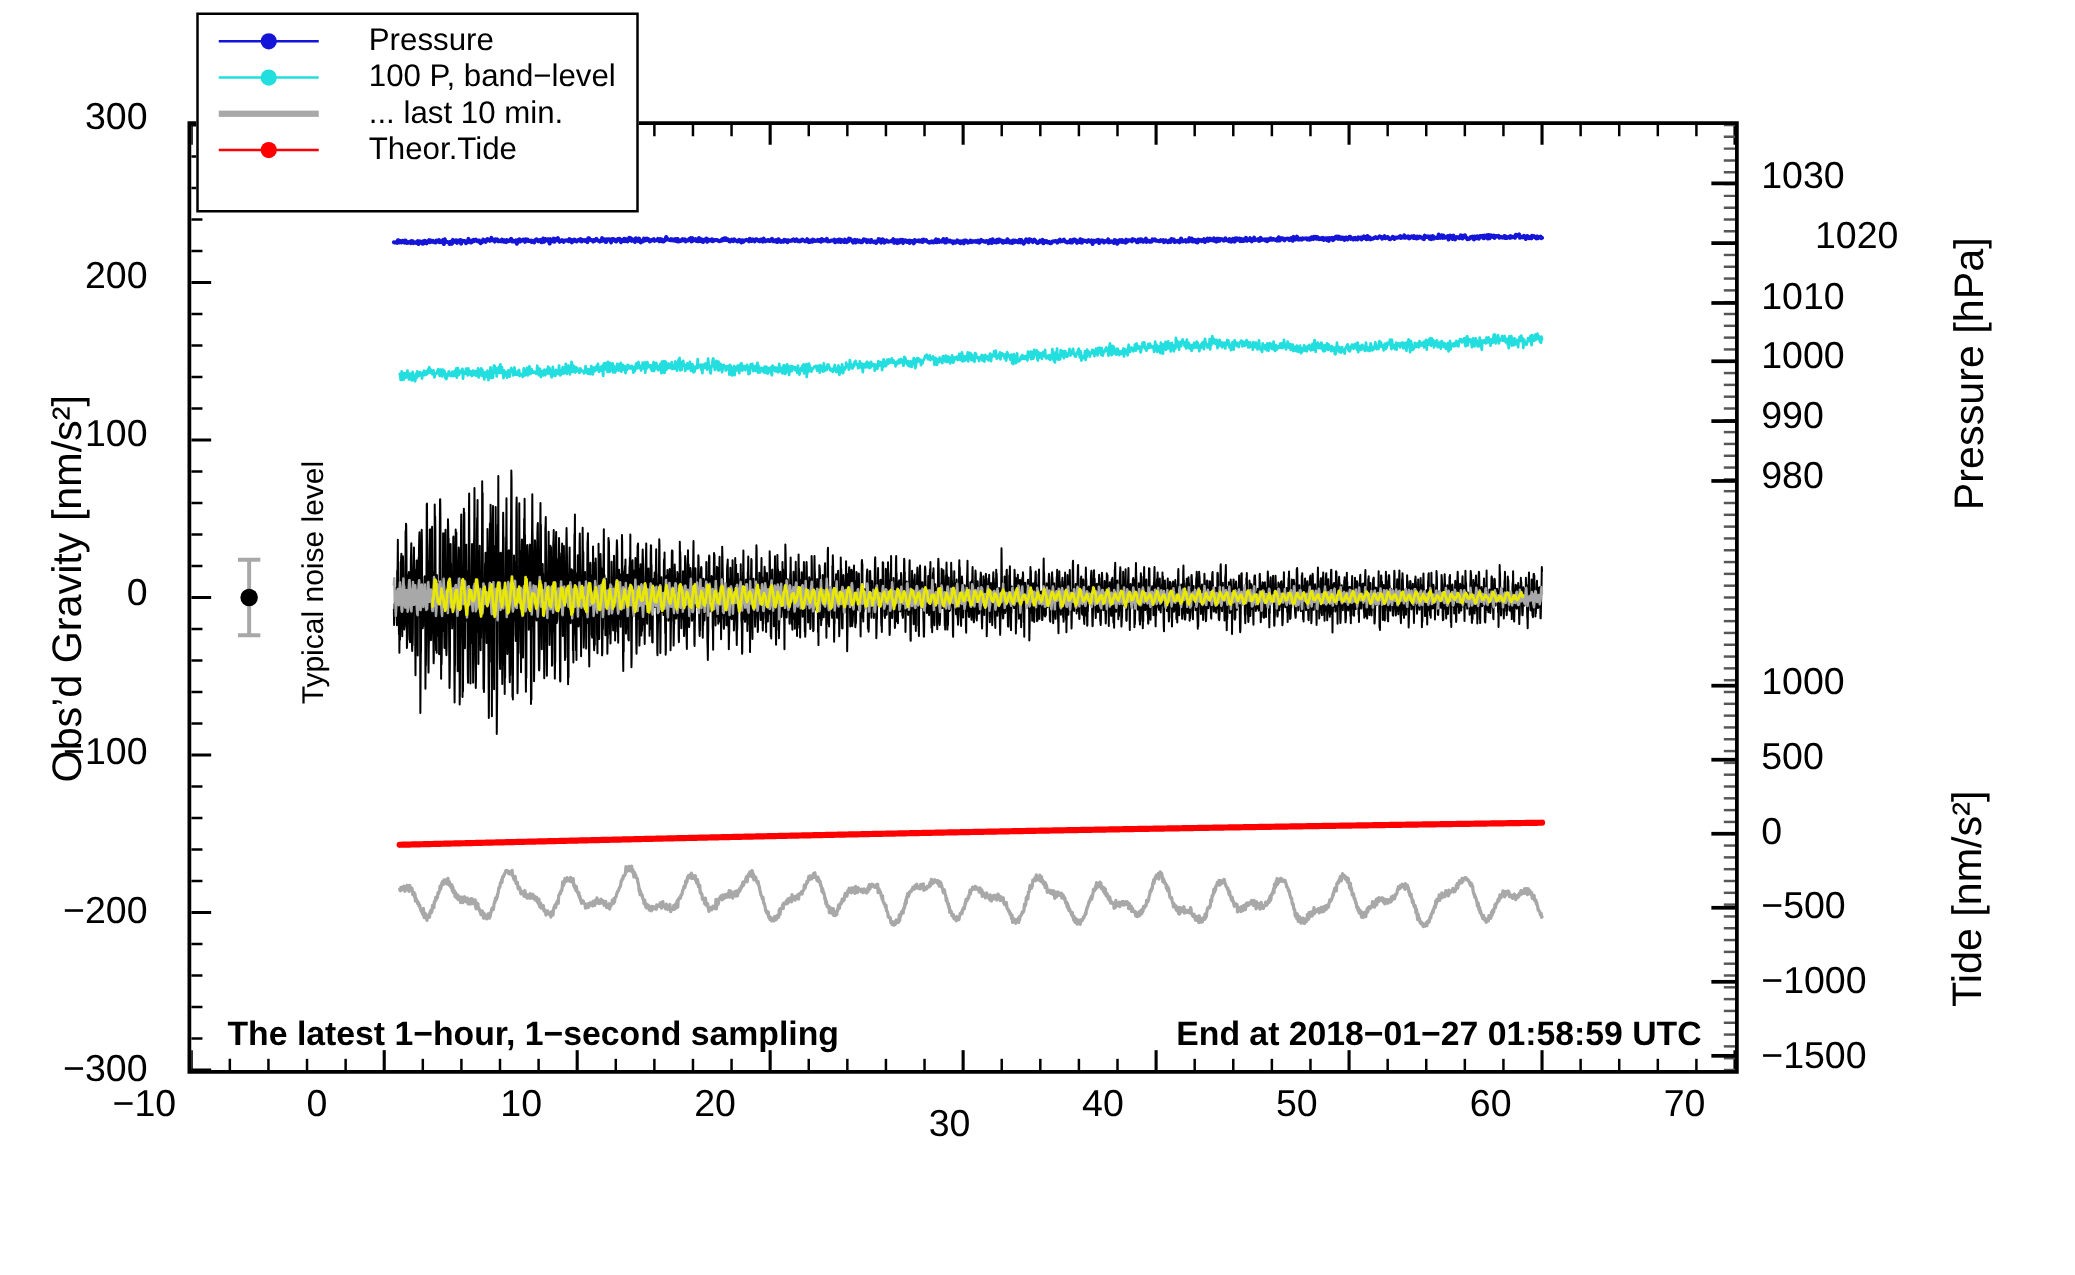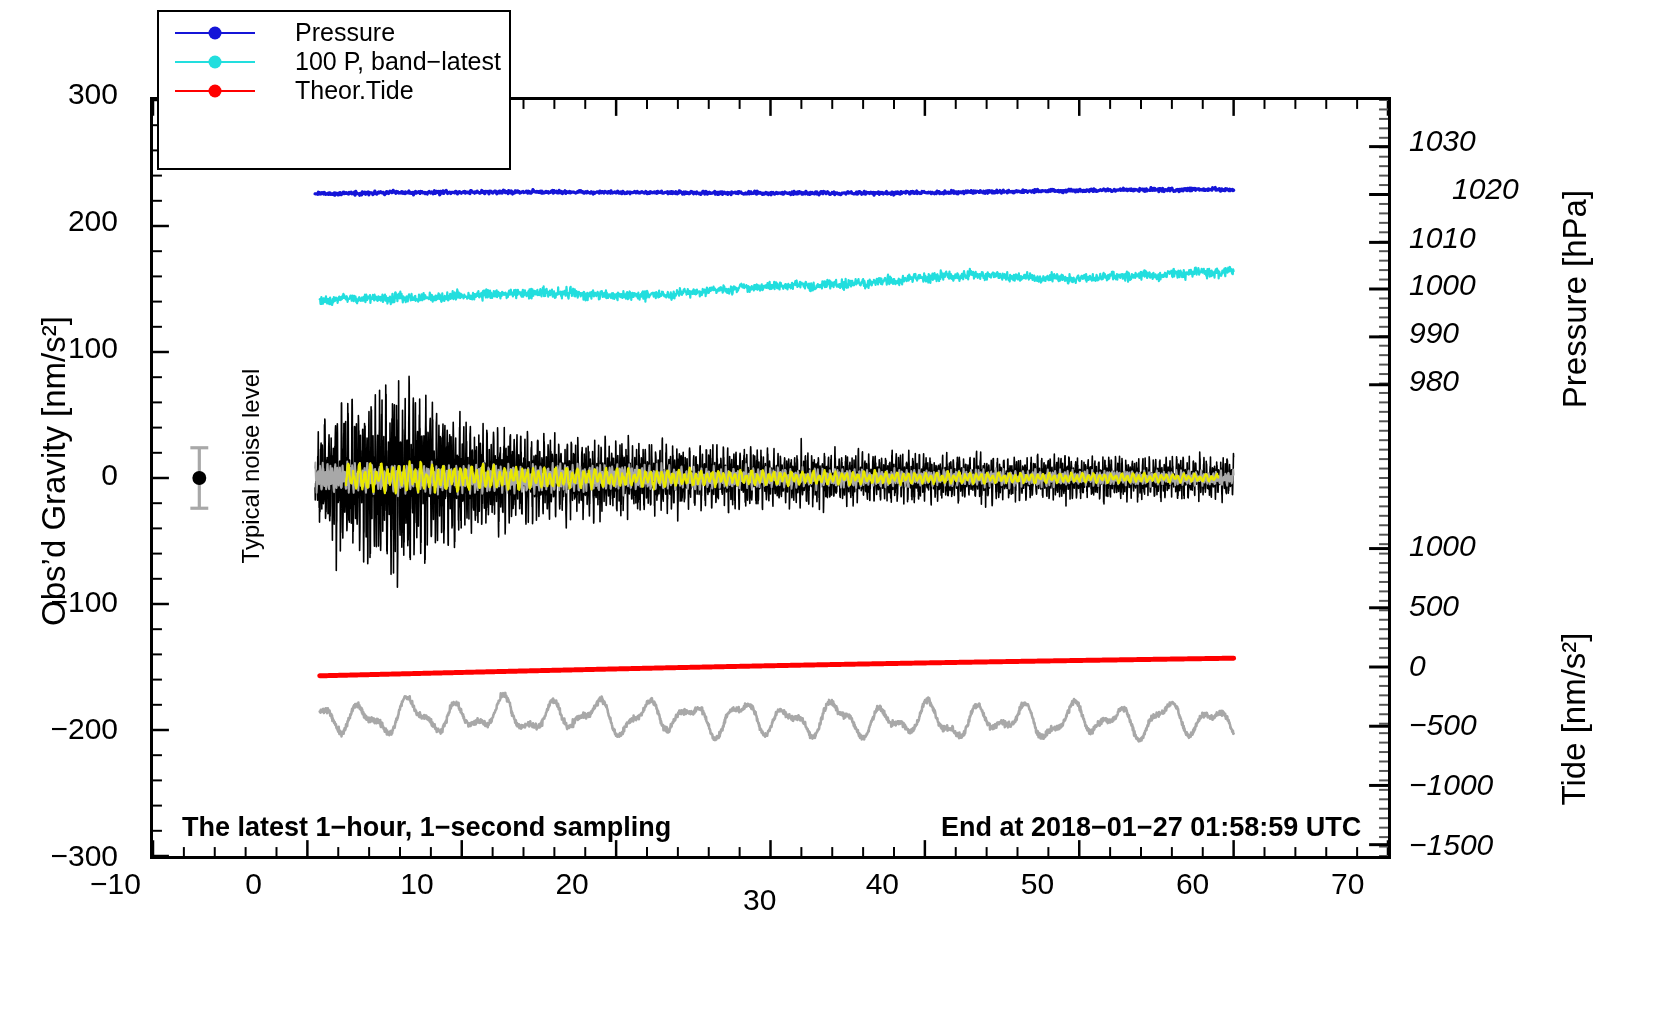--- a/index.html
+++ b/index.html
@@ -10,21 +10,21 @@
   
   #plot-frame{
     position:absolute;left:150px;top:97px;width:1241px;height:762px;
     border:3px solid #000;box-sizing:border-box;background:#fff;
   }
   #plot-svg{position:absolute;left:0;top:0;width:100%;height:100%;}
 
   
   .tick-label{position:absolute;font-size:30px;white-space:nowrap;}
   .ylab-left{text-align:right;width:100px;}
-  .ylab-right{text-align:right;font-style:italic;}
+  .ylab-right{text-align:right;}
   .xlab{width:120px;}
 
   
   .axis-title{position:absolute;font-size:33px;white-space:nowrap;}
   #ylabel-left{
     left:-206px;top:452px;width:520px;text-align:center;
     transform:rotate(-90deg);transform-origin:center center;
   }
   #ylabel-right-pressure{
     left:1315px;top:280px;width:520px;text-align:center;
@@ -350,21 +350,27 @@
           <span class="legend-line" style="background: rgb(21, 21, 216);"></span>
           <span class="legend-dot" style="background: rgb(21, 21, 216);"></span>
         </span>
         <span class="legend-text">Pressure</span>
       </div>
       <div class="legend-row">
         <span class="legend-key">
           <span class="legend-line" style="background: rgb(34, 222, 222);"></span>
           <span class="legend-dot" style="background: rgb(34, 222, 222);"></span>
         </span>
-        <span class="legend-text">100 P, band−latest</span>
+        <span class="legend-text">100 P, band−level</span>
+      </div>
+      <div class="legend-row">
+        <span class="legend-key">
+          <span class="legend-line thick" style="background: rgb(168, 168, 168);"></span>
+        </span>
+        <span class="legend-text">... last 10 min.</span>
       </div>
       <div class="legend-row">
         <span class="legend-key">
           <span class="legend-line" style="background: rgb(255, 0, 0);"></span>
           <span class="legend-dot" style="background: rgb(255, 0, 0);"></span>
         </span>
         <span class="legend-text">Theor.Tide</span>
       </div>
     </div>
 

